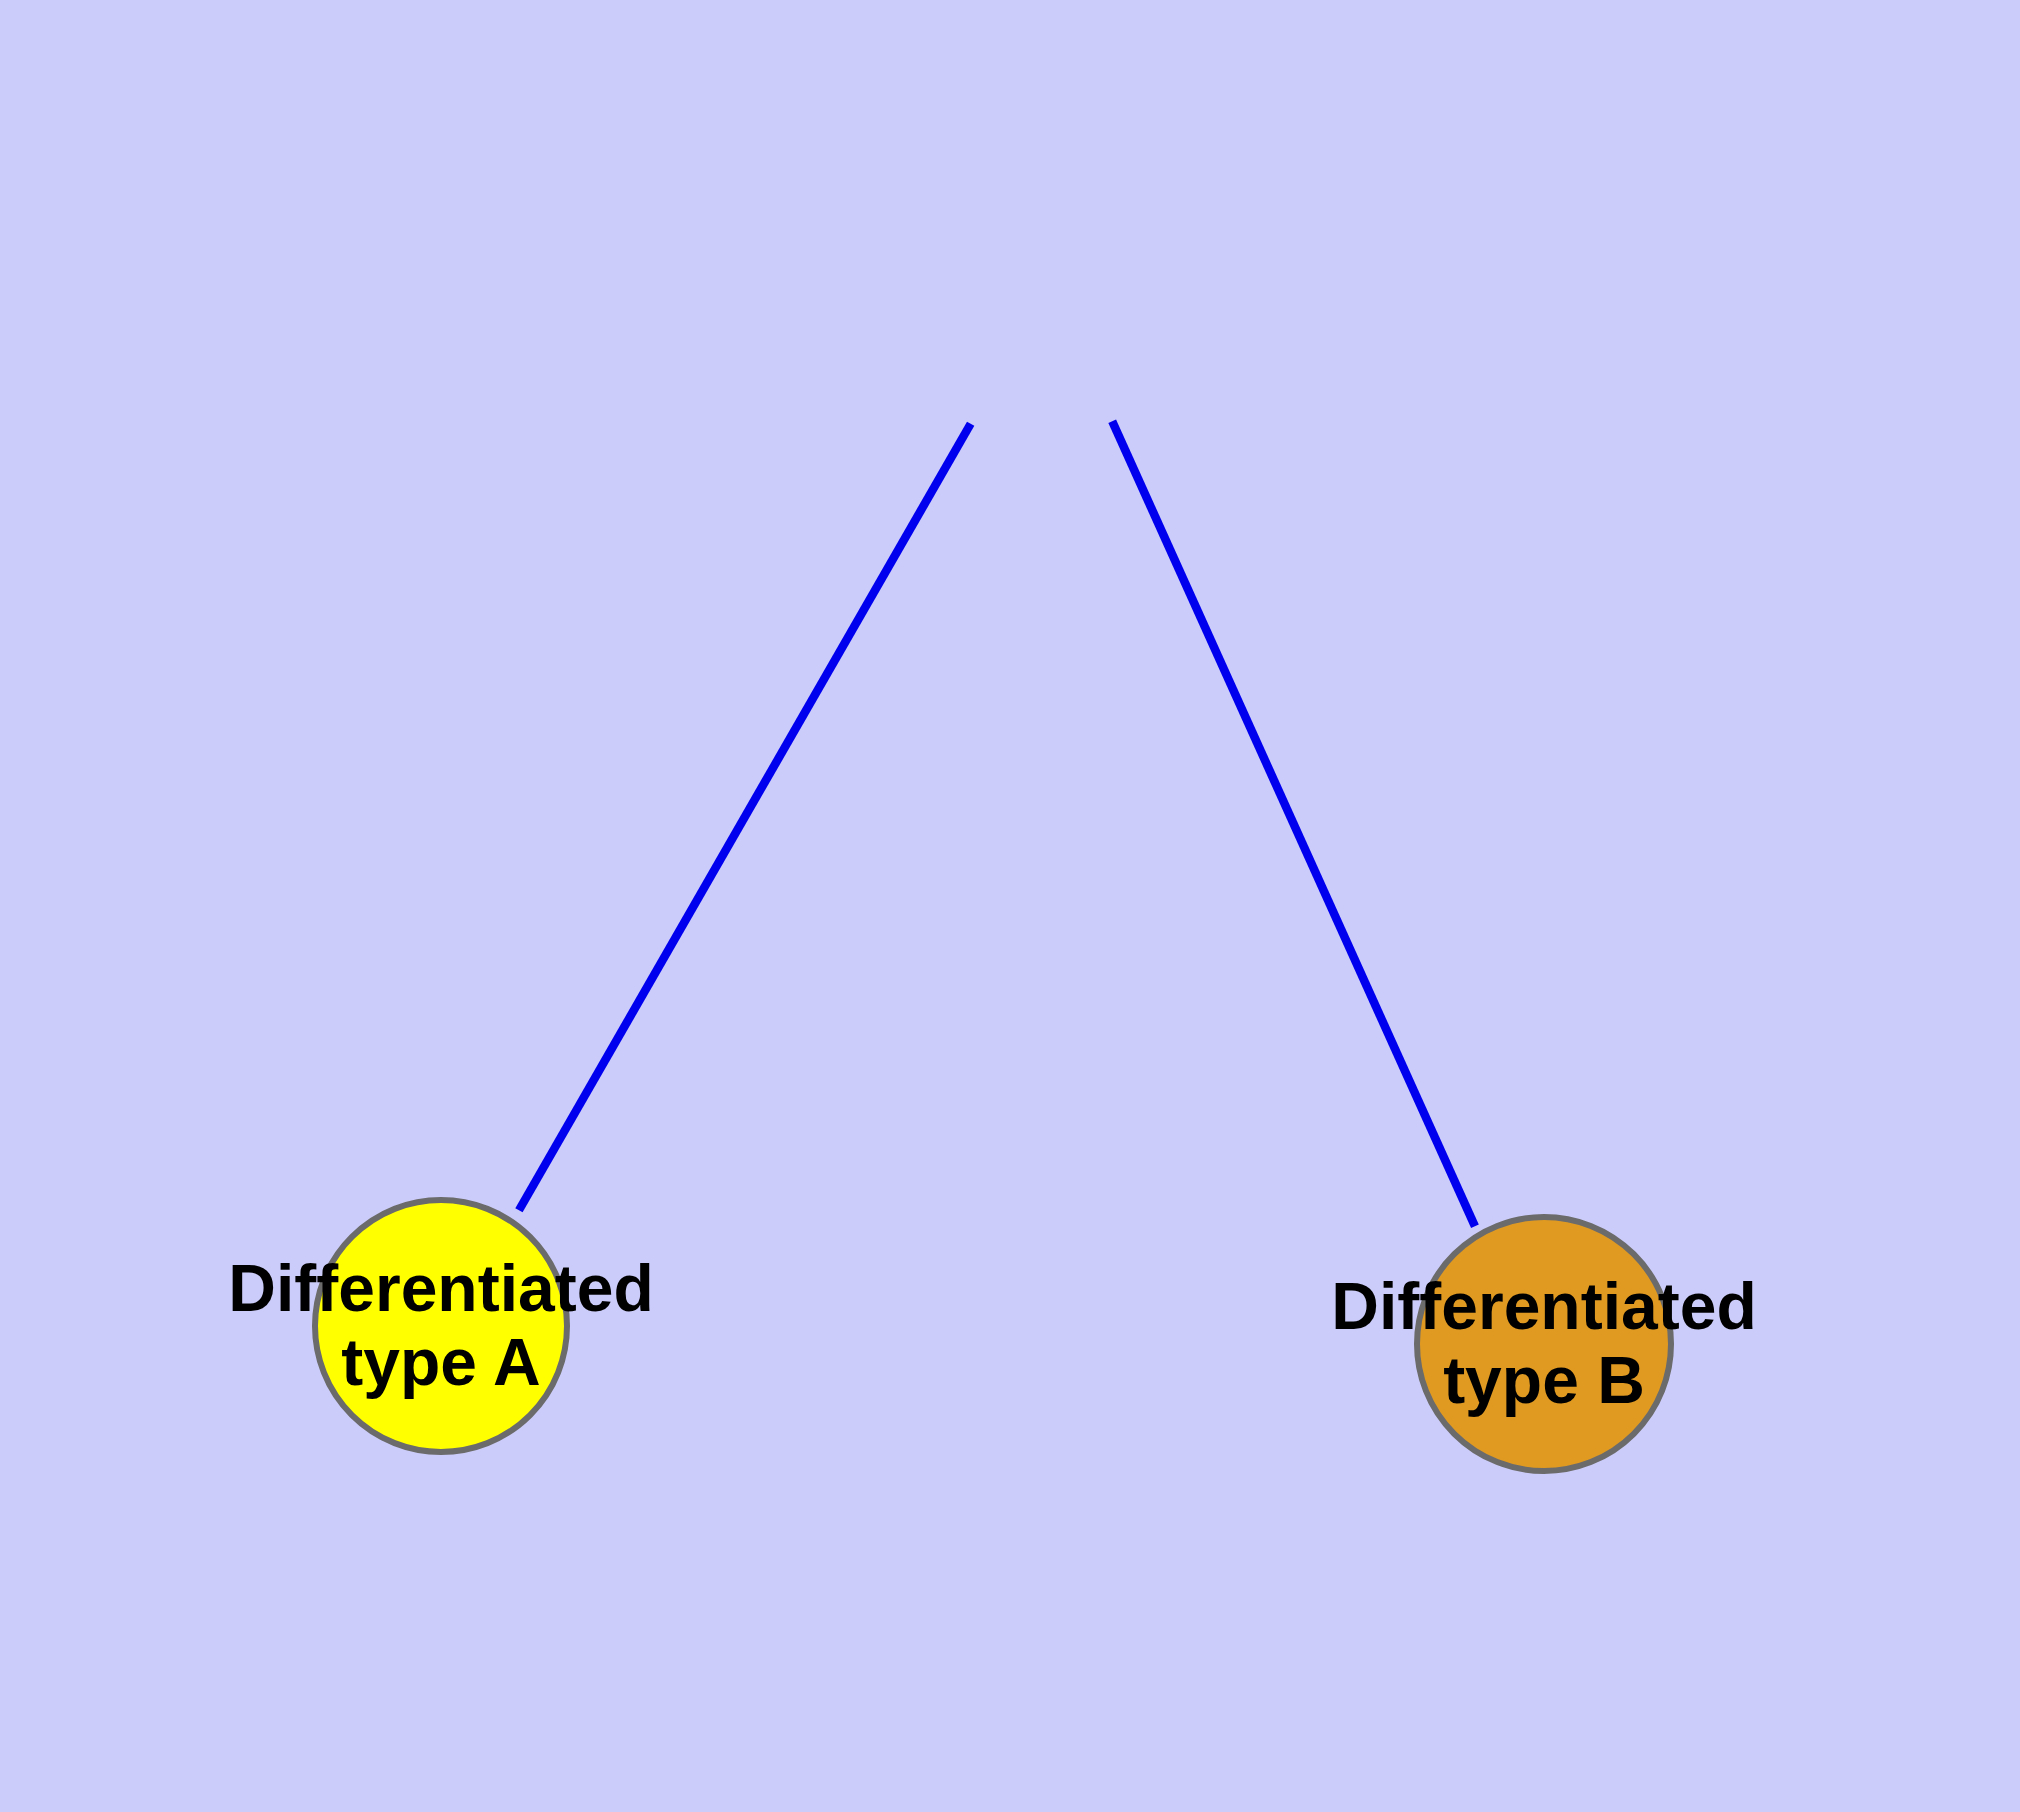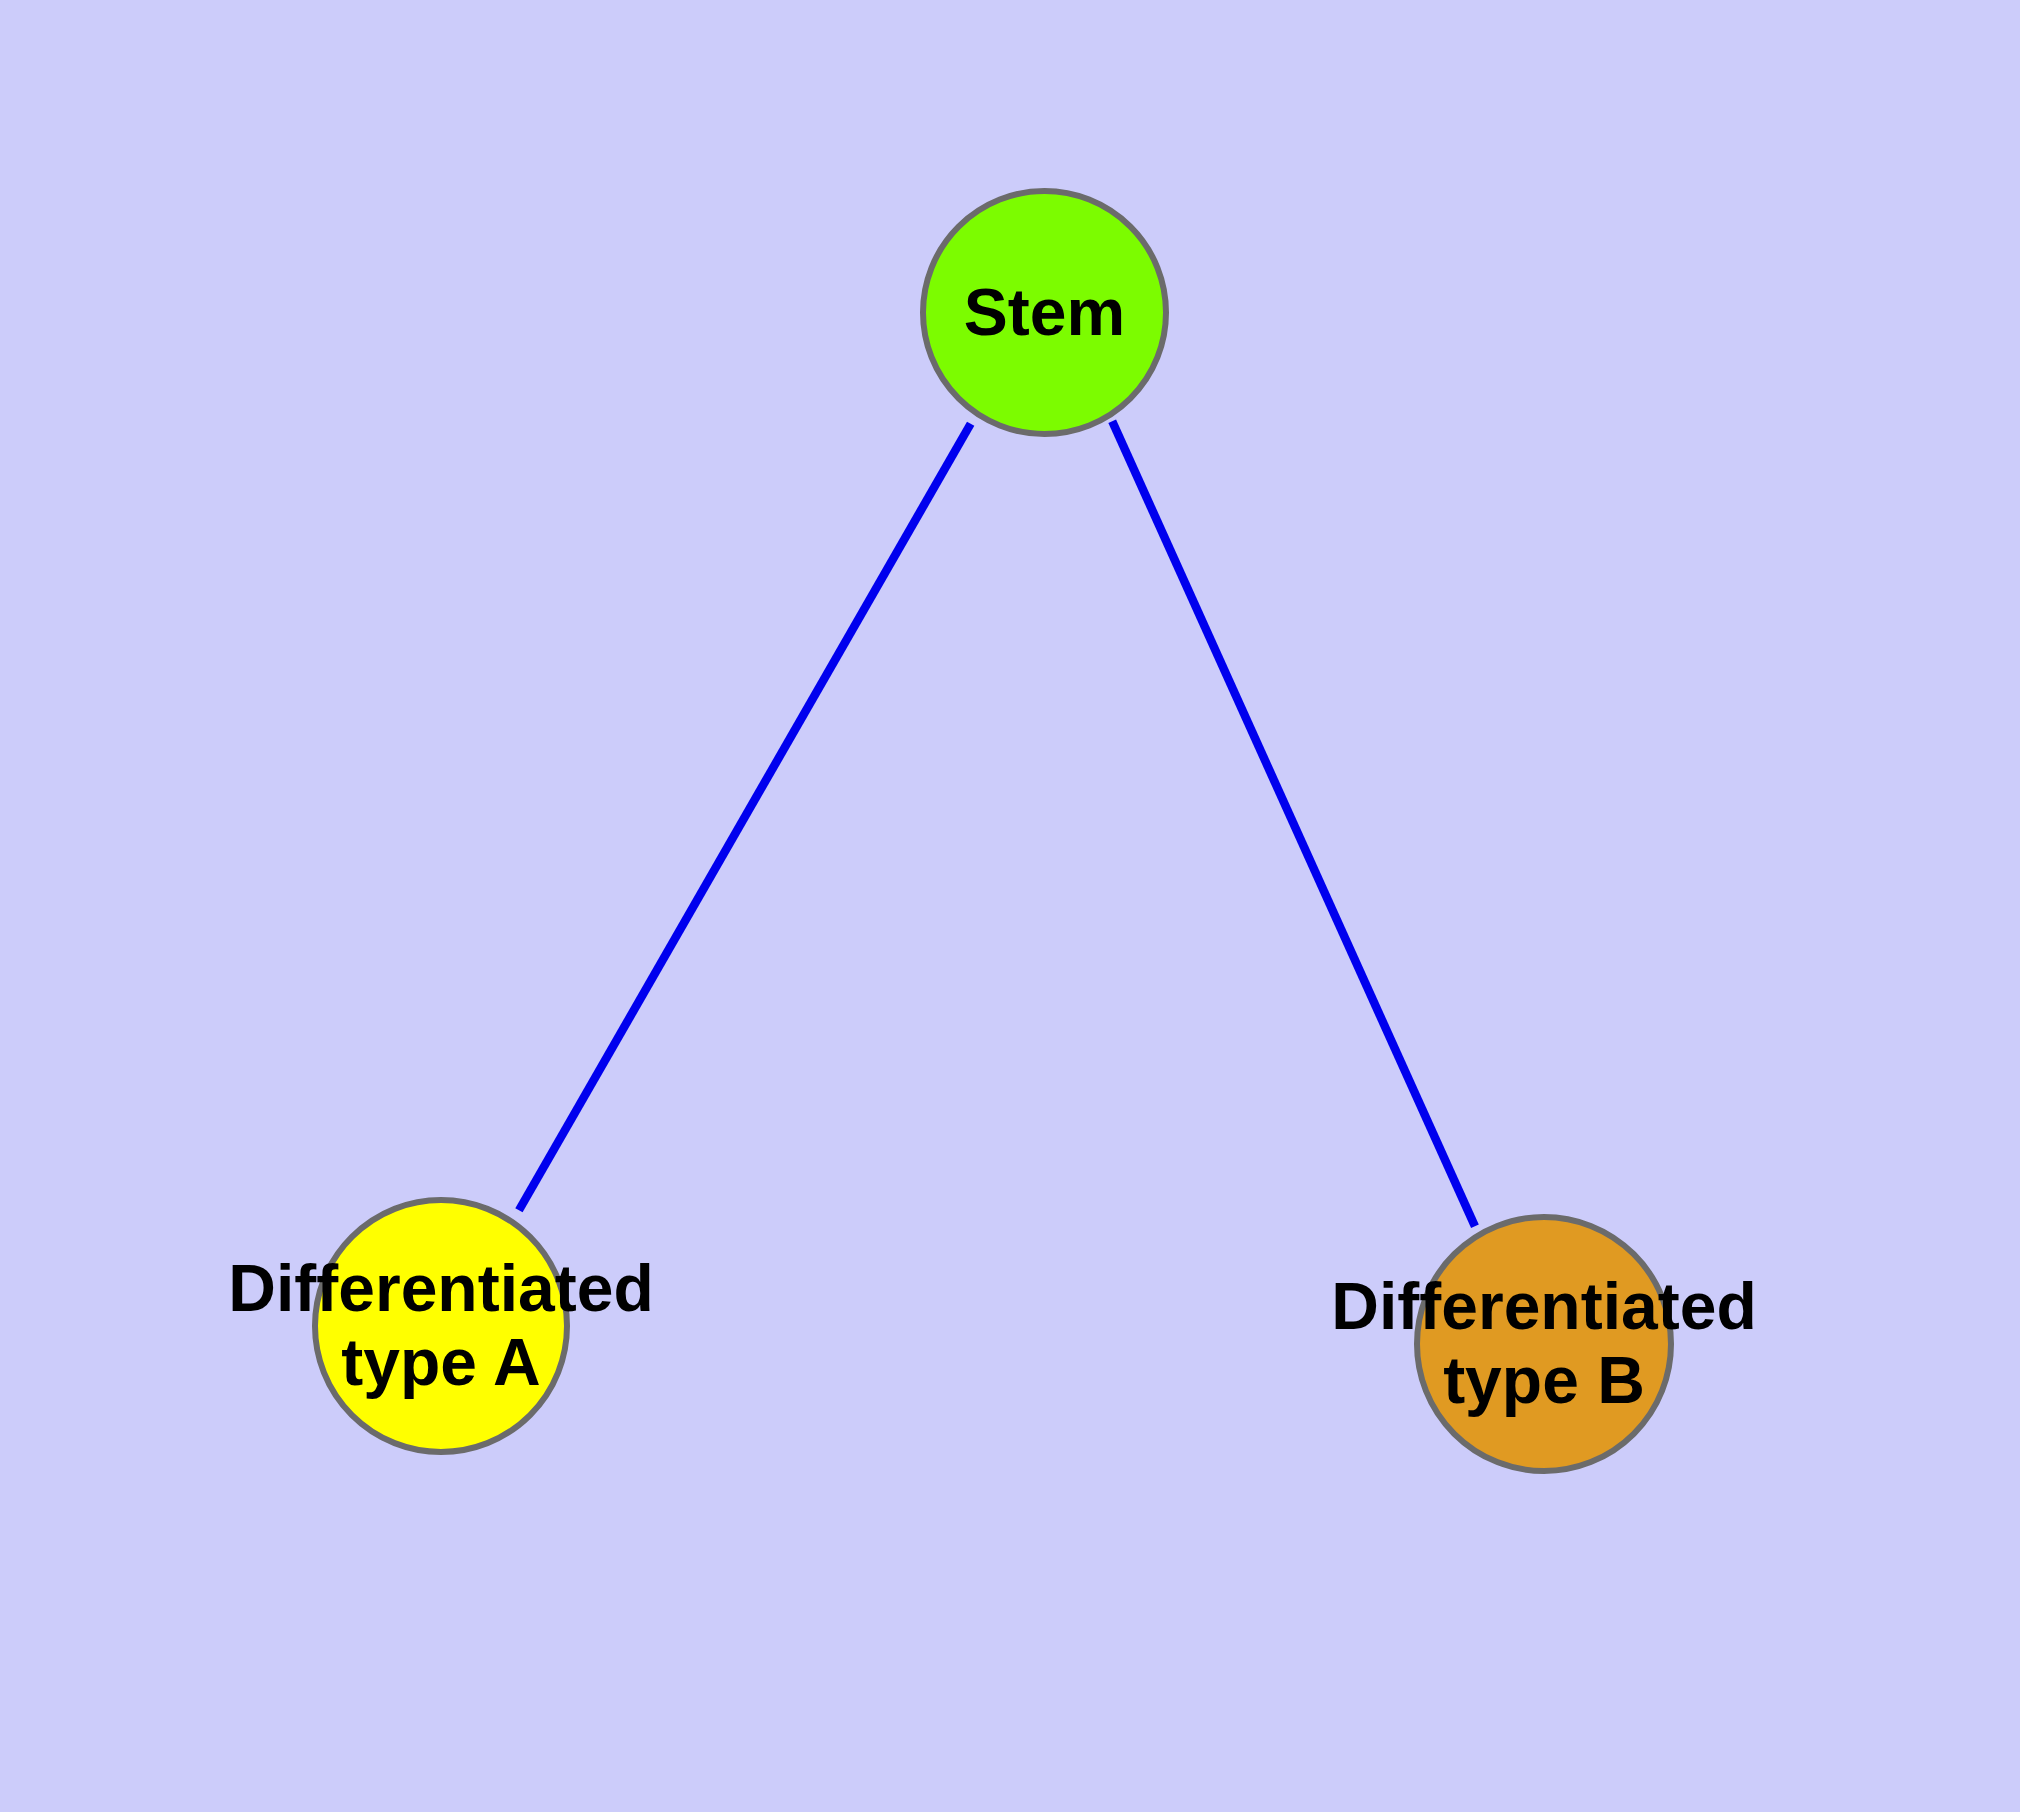--- a/index.html
+++ b/index.html
@@ -89,23 +89,20 @@
 </head>
 <body>
 
 <div id="graph-canvas">
 
   <svg id="edge-layer" viewBox="0 0 2384 2138">
     <line x1="1145" y1="500" x2="612" y2="1428" stroke="#0000ee" stroke-width="10" stroke-linecap="butt"></line>
     <line x1="1312" y1="497" x2="1740" y2="1447" stroke="#0000ee" stroke-width="10" stroke-linecap="butt"></line>
   </svg>
 
-  <div id="node-stem" class="node">
-    <span class="node-label">Stem</span>
-  </div>
 
   <div id="node-diff-a" class="node">
     <span class="node-label">Differentiated
 type A</span>
   </div>
 
   <div id="node-diff-b" class="node">
     <span class="node-label">Differentiated
 type B</span>
   </div>

